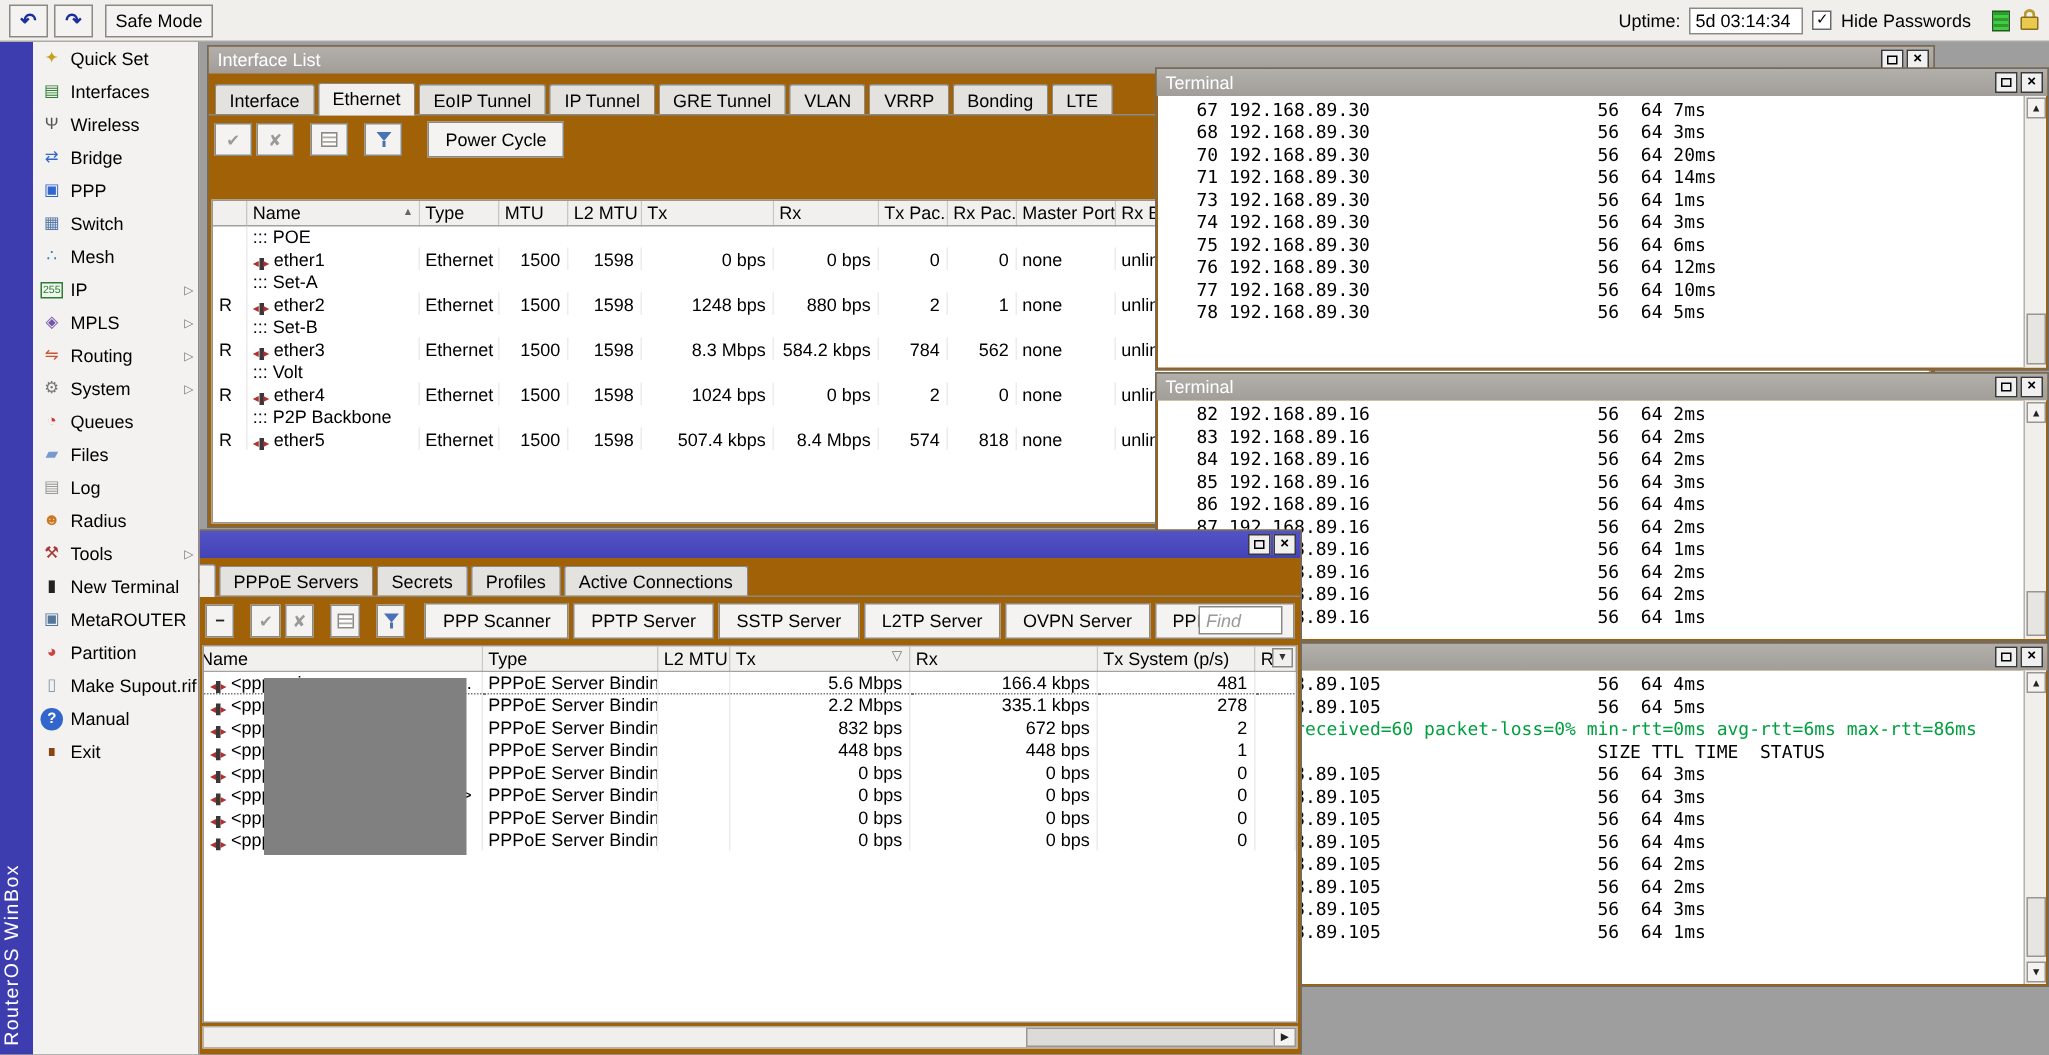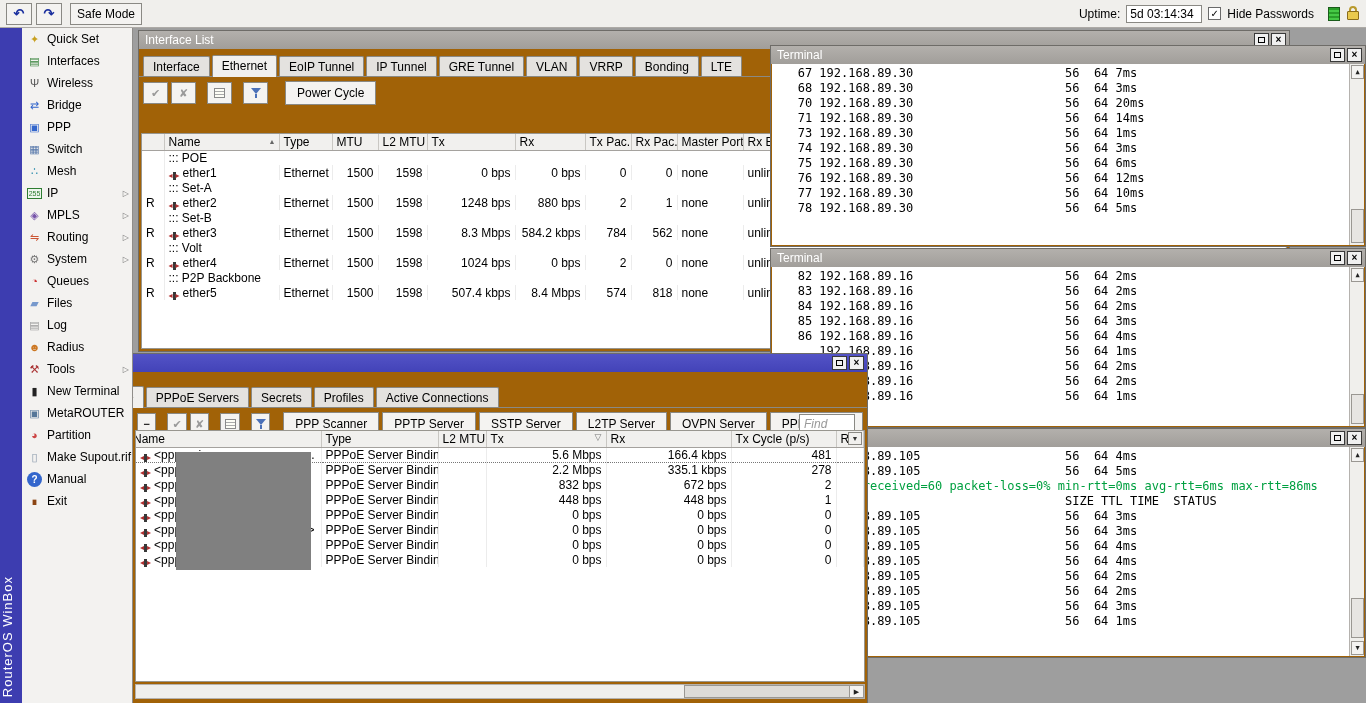--- a/index.html
+++ b/index.html
@@ -513,20 +513,21 @@
           </span>
         <span class="tb-btn">×</span>
       </span>
     </div>
     <div class="term-content">
       <pre id="term2-pre"><span class="tline">   82 192.168.89.16                     56  64 2ms
 </span><span class="tline">   83 192.168.89.16                     56  64 2ms
 </span><span class="tline">   84 192.168.89.16                     56  64 2ms
 </span><span class="tline">   85 192.168.89.16                     56  64 3ms
 </span><span class="tline">   86 192.168.89.16                     56  64 4ms
+</span><span class="tline">   87 192.168.89.16                     56  64 2ms
 </span><span class="tline">      192.168.89.16                     56  64 1ms
 </span><span class="tline">      192.168.89.16                     56  64 2ms
 </span><span class="tline">      192.168.89.16                     56  64 2ms
 </span><span class="tline">      192.168.89.16                     56  64 1ms
 </span></pre>
       <div class="vscroll">
         <span class="sarrow" style="top:1px">▲</span>
         <span class="sthumb" style="bottom:2px;height:30px"></span>
       </div>
     </div>
@@ -566,21 +567,21 @@
 
   <div class="window" style="left:0;top:325px;width:735px;height:352px;z-index:4;border-left:none">
     <div class="titlebar active">
       <span class="tb-btns">
         <span class="tb-btn">
             <span class="sq"></span>
           </span>
         <span class="tb-btn">×</span>
       </span>
     </div>
-    <div class="tabs" style="height:36px;padding-top:5px;padding-left:0" id="ppp-tabs">
+    <div class="tabs" style="height:26px;padding-top:5px;padding-left:0" id="ppp-tabs">
         <div class="tab active" style="margin-left: -56px;">Interface</div>
         <div class="tab">PPPoE Servers</div>
         <div class="tab">Secrets</div>
         <div class="tab">Profiles</div>
         <div class="tab">Active Connections</div>
       </div>
     <div class="tbrow">
       <div class="sbtn dark">
           <span>−</span>
         </div>
@@ -620,21 +621,21 @@
             <col style="width:105px">
             <col>
         </colgroup>
         <thead>
           <tr>
             <th class="clip-left">Name</th>
             <th>Type</th>
             <th>L2 MTU</th>
             <th><span>Tx</span><span class="sort-desc">▽</span></th>
             <th>Rx</th>
-            <th>Tx Cycle (p/s)</th>
+            <th>Tx System (p/s)</th>
             <th><span>Rx</span><span class="dd-btn">▼</span></th>
           </tr>
         </thead>
         <tbody id="ppp-body">
             <tr class="selected">
       <td><span class="port-icon">
                   <i></i>
                 </span><span>&lt;pppoe-jaq</span><span class="tail">o...</span></td>
       <td>PPPoE Server Binding</td>
       <td></td>

